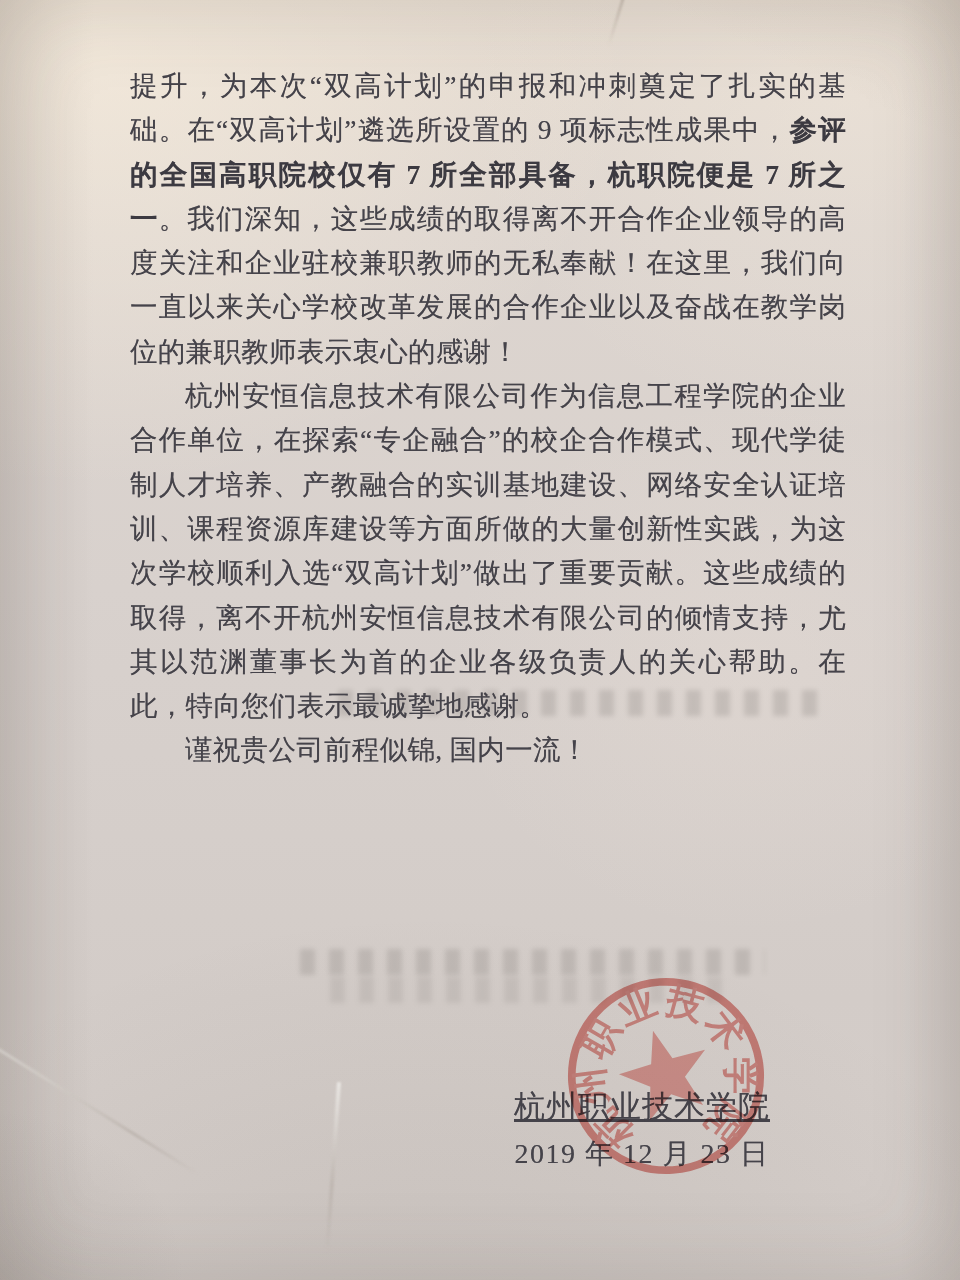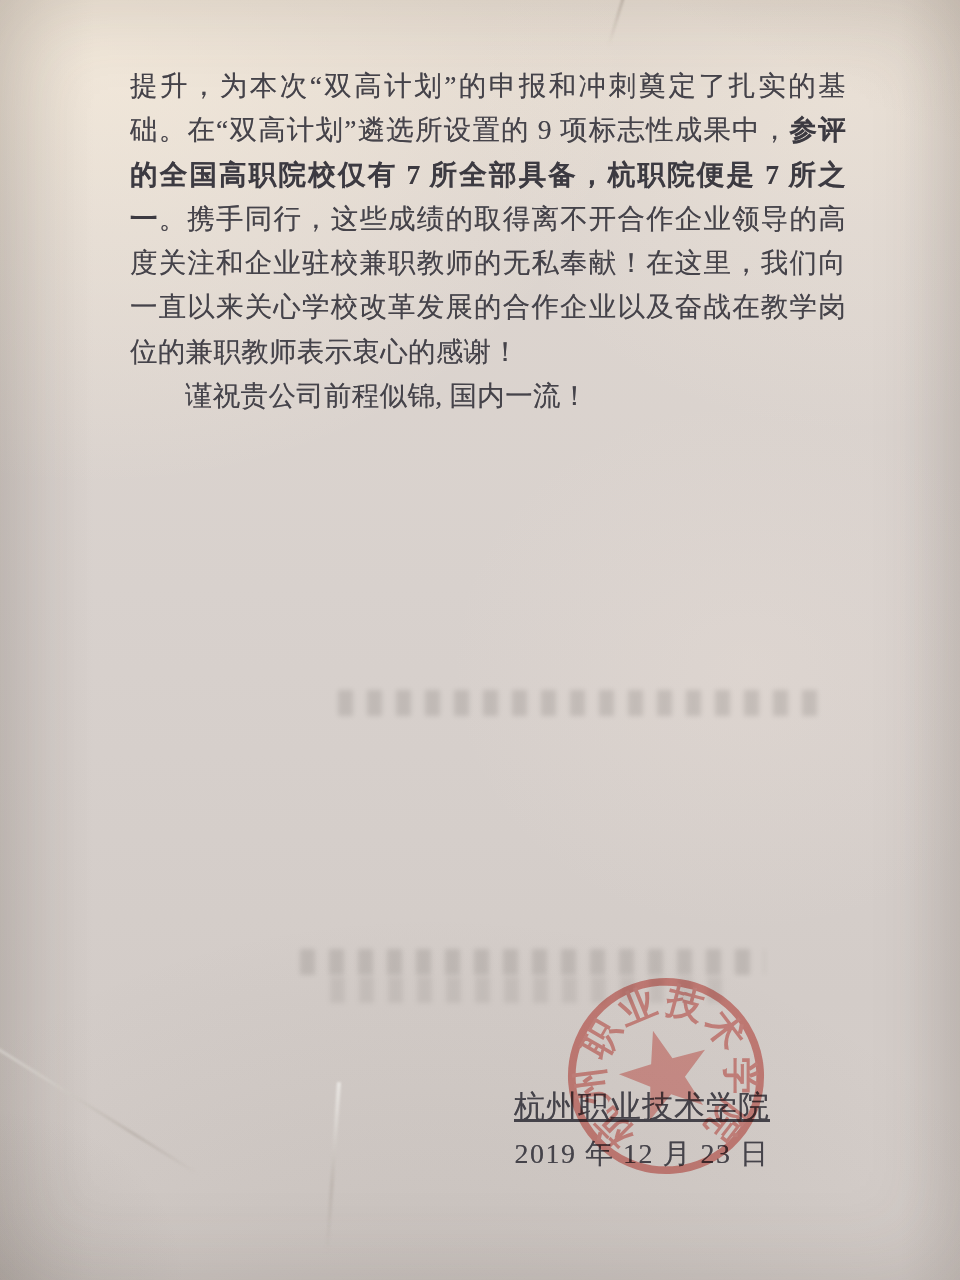--- a/index.html
+++ b/index.html
@@ -72,21 +72,22 @@
     <div class="shade-bl"></div>
     <div class="crease-top"></div>
     <div class="crease-topright"></div>
     <div class="crease-mid"></div>
     <div class="crease-bl"></div>
     <div class="ghost g1"></div>
     <div class="ghost g2"></div>
     <div class="ghost g3"></div>
 
     <div class="letter-body">
-        <p><span>提升，为本次“双高计划”的申报和冲刺奠定了扎实的基础。在“双高计划”遴选所设置的 9 项标志性成果中，</span><span class="bold">参评的全国高职院校仅有 7 所全部具备，杭职院便是 7 所之一</span><span>。携手同行，这些成绩的取得离不开合作企业领导的高度关注和企业驻校兼职教师的无私奉献！在这里，我们向一直以来关心学校改革发展的合作企业以及奋战在教学岗位的兼职教师表示衷心的感谢！</span></p>
+        <p><span>提升，为本次“双高计划”的申报和冲刺奠定了扎实的基础。在“双高计划”遴选所设置的 9 项标志性成果中，</span><span class="bold">参评的全国高职院校仅有 7 所全部具备，杭职院便是 7 所之一</span><span>。我们深知，这些成绩的取得离不开合作企业领导的高度关注和企业驻校兼职教师的无私奉献！在这里，我们向一直以来关心学校改革发展的合作企业以及奋战在教学岗位的兼职教师表示衷心的感谢！</span></p>
+        <p class="indent"><span>杭州安恒信息技术有限公司作为信息工程学院的企业合作单位，在探索“专企融合”的校企合作模式、现代学徒制人才培养、产教融合的实训基地建设、网络安全认证培训、课程资源库建设等方面所做的大量创新性实践，为这次学校顺利入选“双高计划”做出了重要贡献。这些成绩的取得，离不开杭州安恒信息技术有限公司的倾情支持，尤其以范渊董事长为首的企业各级负责人的关心帮助。在此，特向您们表示最诚挚地感谢。</span></p>
         <p class="indent"><span>谨祝贵公司前程似锦, 国内一流！</span></p>
       </div>
 
     <div class="sign-org">杭州职业技术学院</div>
     <div class="sign-date">2019 年 12 月 23 日</div>
 
     <svg class="seal" viewBox="0 0 250 250">
       <circle cx="125" cy="125" r="92" fill="none" stroke-width="7.5" id="seal-ring" stroke="#e2837e"></circle>
       <polygon id="seal-star" points="115.4,80.0 132.5,108.1 164.8,102.0 143.4,126.9 159.2,155.8 128.8,143.1 106.3,167.0 109.0,134.3 79.3,120.2 111.3,112.6" fill="#ec9f9a"></polygon>
       <g id="seal-text" text-anchor="middle" font-size="36">

